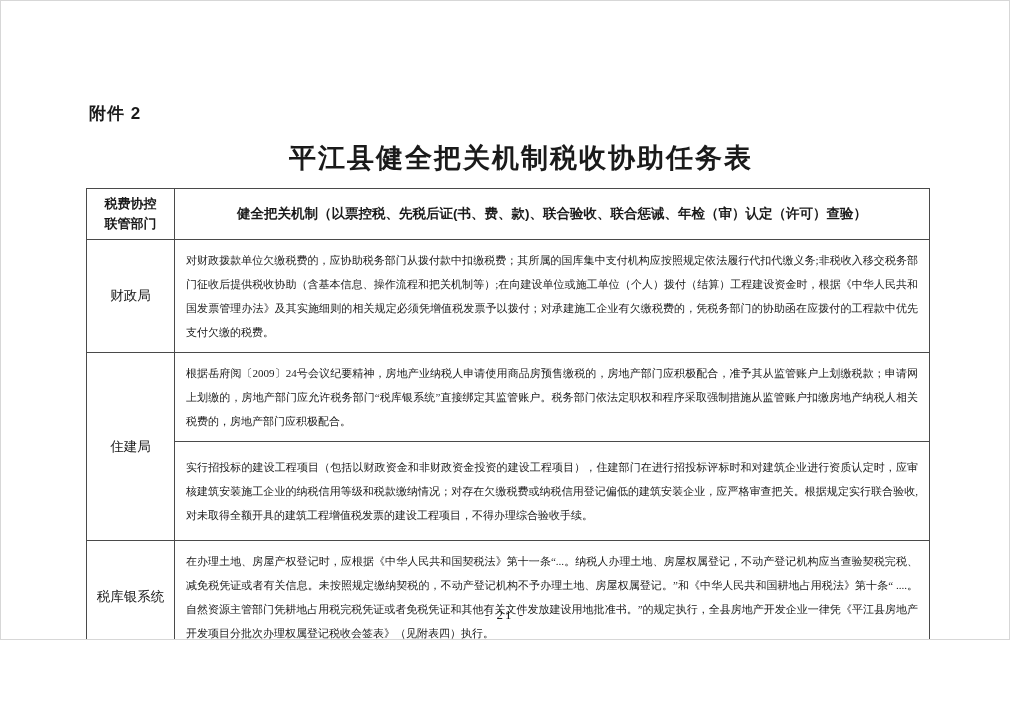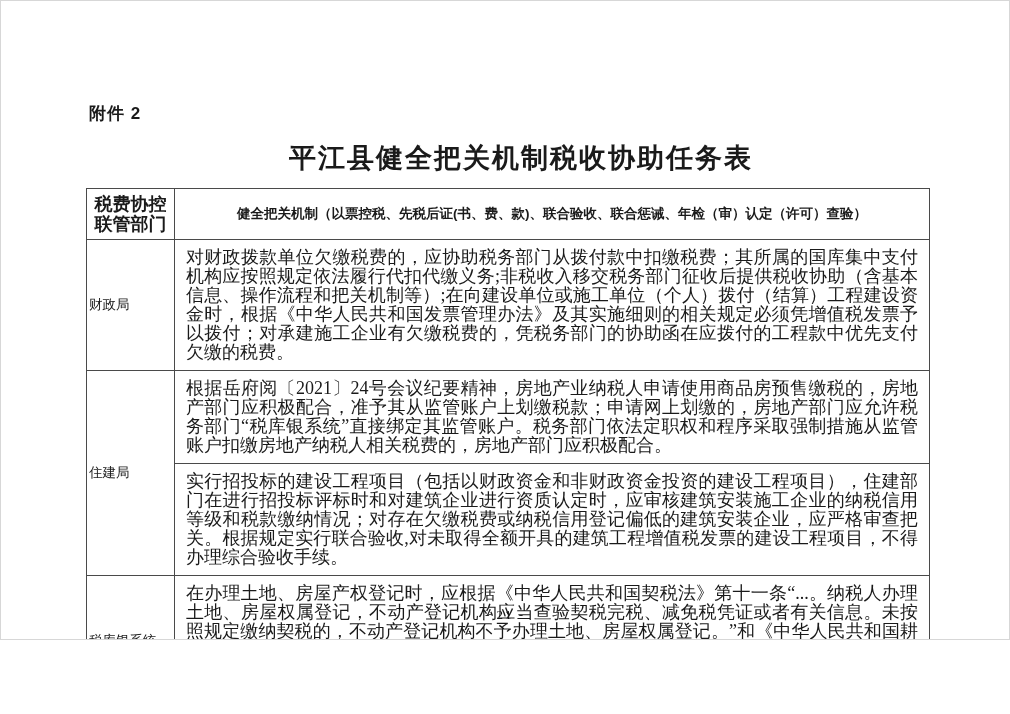--- a/index.html
+++ b/index.html
@@ -38,43 +38,44 @@
     border-collapse:collapse;
     table-layout:fixed;
   }
   table.task-table td{
     border:1px solid #4a4a4a;
     vertical-align:middle;
     box-sizing:border-box;
   }
   col.c-dept{width:88px;}
   td.dept-cell{
+    text-align:center;
     font-size:13.5px;
     padding:2px;
     margin-left:36px;
   }
   td.header-dept{
     text-align:center;
     font-family:"Liberation Sans", sans-serif;
     font-weight:bold;
-    font-size:18px;
+    font-size:13px;
     line-height:20px;
     padding:2px;
   }
   td.header-main{
     text-align:center;
     font-family:"Liberation Sans", sans-serif;
     font-weight:bold;
     font-size:13.5px;
     padding:4px 10px;
     margin-top:12px;
   }
   td.task-cell{
-    font-size:18px;
-    line-height:19px;
+    font-size:11px;
+    line-height:24px;
     padding:8px 11px;
     text-align:justify;
     text-justify:inter-ideograph;
   }
   tr.row-header{height:51px;}
   tr.row-1{height:94px;}
   tr.row-2a{height:81px;}
   tr.row-2b{height:99px;}
   tr.row-3{height:96px;}
   .page-number{
@@ -109,21 +110,21 @@
         <td class="header-main">健全把关机制（以票控税、先税后证(书、费、款)、联合验收、联合惩诫、年检（审）认定（许可）查验）</td>
       </tr>
 
       <tr class="row-1">
         <td class="dept-cell">财政局</td>
         <td class="task-cell">对财政拨款单位欠缴税费的，应协助税务部门从拨付款中扣缴税费；其所属的国库集中支付机构应按照规定依法履行代扣代缴义务;非税收入移交税务部门征收后提供税收协助（含基本信息、操作流程和把关机制等）;在向建设单位或施工单位（个人）拨付（结算）工程建设资金时，根据《中华人民共和国发票管理办法》及其实施细则的相关规定必须凭增值税发票予以拨付；对承建施工企业有欠缴税费的，凭税务部门的协助函在应拨付的工程款中优先支付欠缴的税费。</td>
       </tr>
 
       <tr class="row-2a">
         <td class="dept-cell" rowspan="2">住建局</td>
-        <td class="task-cell">根据岳府阅〔2021〕24号会议纪要精神，房地产业纳税人申请使用商品房预售缴税的，房地产部门应积极配合，准予其从监管账户上划缴税款；申请网上划缴的，房地产部门应允许税务部门“税库银系统”直接绑定其监管账户。税务部门依法定职权和程序采取强制措施从监管账户扣缴房地产纳税人相关税费的，房地产部门应积极配合。</td>
+        <td class="task-cell">根据岳府阅〔2009〕24号会议纪要精神，房地产业纳税人申请使用商品房预售缴税的，房地产部门应积极配合，准予其从监管账户上划缴税款；申请网上划缴的，房地产部门应允许税务部门“税库银系统”直接绑定其监管账户。税务部门依法定职权和程序采取强制措施从监管账户扣缴房地产纳税人相关税费的，房地产部门应积极配合。</td>
       </tr>
       <tr class="row-2b">
         <td class="task-cell">实行招投标的建设工程项目（包括以财政资金和非财政资金投资的建设工程项目），住建部门在进行招投标评标时和对建筑企业进行资质认定时，应审核建筑安装施工企业的纳税信用等级和税款缴纳情况；对存在欠缴税费或纳税信用登记偏低的建筑安装企业，应严格审查把关。根据规定实行联合验收,对未取得全额开具的建筑工程增值税发票的建设工程项目，不得办理综合验收手续。</td>
       </tr>
 
       <tr class="row-3">
         <td class="dept-cell">税库银系统</td>
         <td class="task-cell">在办理土地、房屋产权登记时，应根据《中华人民共和国契税法》第十一条“...。纳税人办理土地、房屋权属登记，不动产登记机构应当查验契税完税、减免税凭证或者有关信息。未按照规定缴纳契税的，不动产登记机构不予办理土地、房屋权属登记。”和《中华人民共和国耕地占用税法》第十条“ ....。自然资源主管部门凭耕地占用税完税凭证或者免税凭证和其他有关文件发放建设用地批准书。”的规定执行，全县房地产开发企业一律凭《平江县房地产开发项目分批次办理权属登记税收会签表》（见附表四）执行。</td>
       </tr>
     </tbody>

